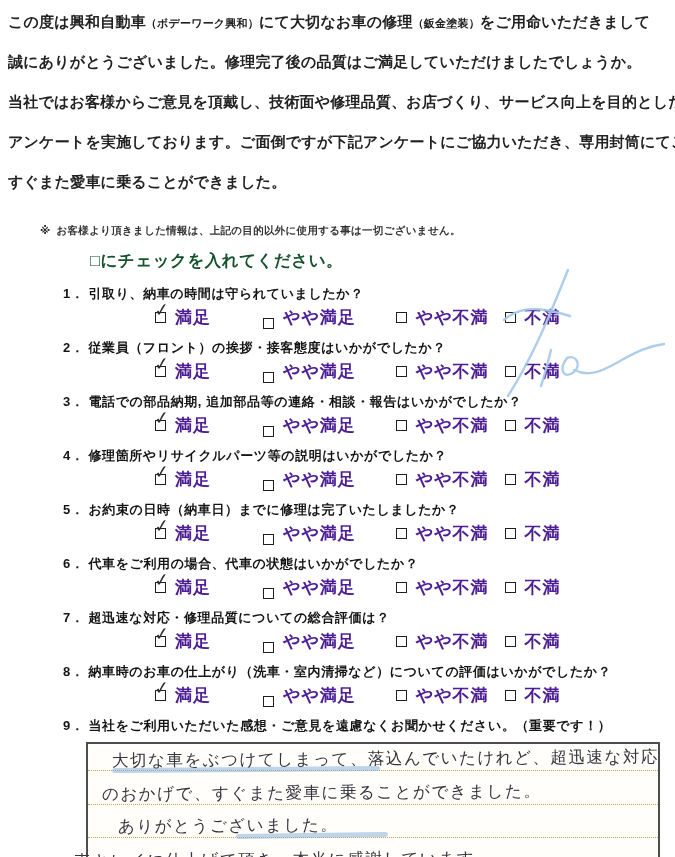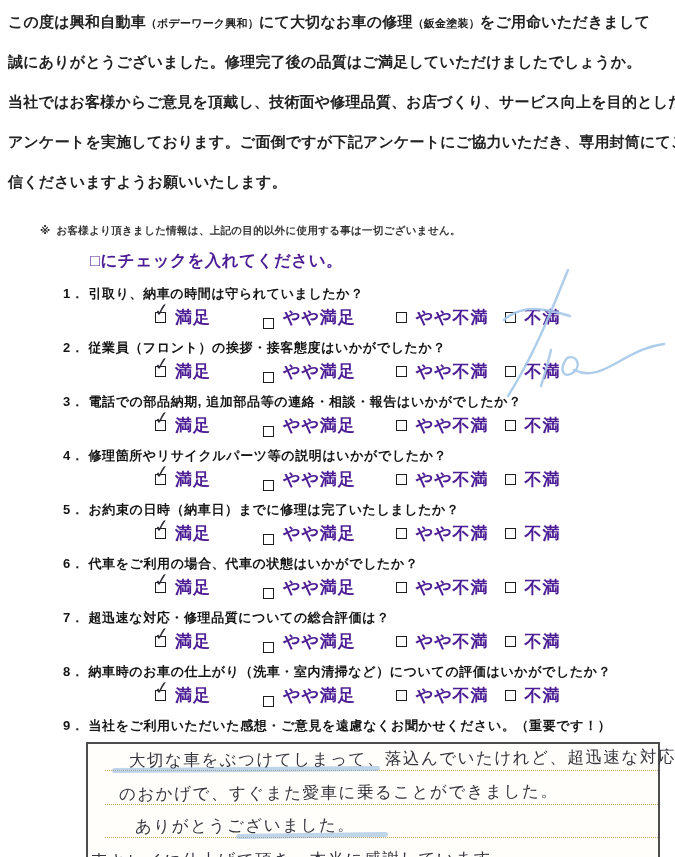--- a/index.html
+++ b/index.html
@@ -24,21 +24,21 @@
   
   .note{
     margin:18px 0 12px 32px;
     font-size:10.5px;font-weight:bold;color:#333;
     letter-spacing:0.3px;
   }
   .note .mk{margin-right:6px;}
   
   .heading{
     margin:0 0 13px 58px;
-    font-size:16.5px;font-weight:bold;color:#4c1d95;
+    font-size:16.5px;font-weight:bold;color:#14532d;
     letter-spacing:0.5px;
     padding-left:24px;
   }
   
   .q-block{margin:0 0 0 55px;}
   .q-text{
     font-size:13px;font-weight:bold;color:#151515;
     letter-spacing:0.6px;margin-bottom:5px;white-space:nowrap;
   }
   .q-text .q-num{margin-right:4px;}
@@ -75,21 +75,21 @@
   .q9 .q-num{margin-right:4px;}
   
   .comment-box{
     position:relative;
     margin-left:78px;
     width:574px;height:168px;
     border:2px solid #4d4d4d;
     box-sizing:border-box;
     background:#fffefb;
   }
-  .crow{position:relative;border-bottom:1.5px dotted #c9a25a;margin-left:17px;}
+  .crow{position:relative;border-bottom:1.5px dotted #c9a25a;}
   .crow.r1{height:26px;}
   .crow.rn{height:32.5px;}
   .hw{
     position:absolute;bottom:0px;
     font-size:16.5px;color:#34343c;
     font-family:"DejaVu Sans",sans-serif;
     letter-spacing:1.5px;white-space:nowrap;
     transform:rotate(-0.4deg);
   }
   .crow.r1 .hw{left:24px;}
@@ -110,21 +110,21 @@
 </head>
 <body>
 
 <div class="page">
 
   <div class="intro">
     <div class="iline"><span>この度は興和自動車</span><span class="sm">（ボデーワーク興和）</span><span>にて大切なお車の修理</span><span class="sm">（鈑金塗装）</span><span>をご用命いただきまして</span></div>
     <div class="iline">誠にありがとうございました。修理完了後の品質はご満足していただけましたでしょうか。</div>
     <div class="iline">当社ではお客様からご意見を頂戴し、技術面や修理品質、お店づくり、サービス向上を目的とした</div>
     <div class="iline">アンケートを実施しております。ご面倒ですが下記アンケートにご協力いただき、専用封筒にてご返</div>
-    <div class="iline">信くださいますようお願いいたします。</div>
+    <div class="iline">すぐまた愛車に乗ることができました。</div>
   </div>
 
   <div class="note">
     <span class="mk">※</span><span>お客様より頂きました情報は、上記の目的以外に使用する事は一切ございません。</span>
   </div>
 
   <div class="heading">□にチェックを入れてください。</div>
 
   <div id="questions">
       <div class="q-block">

